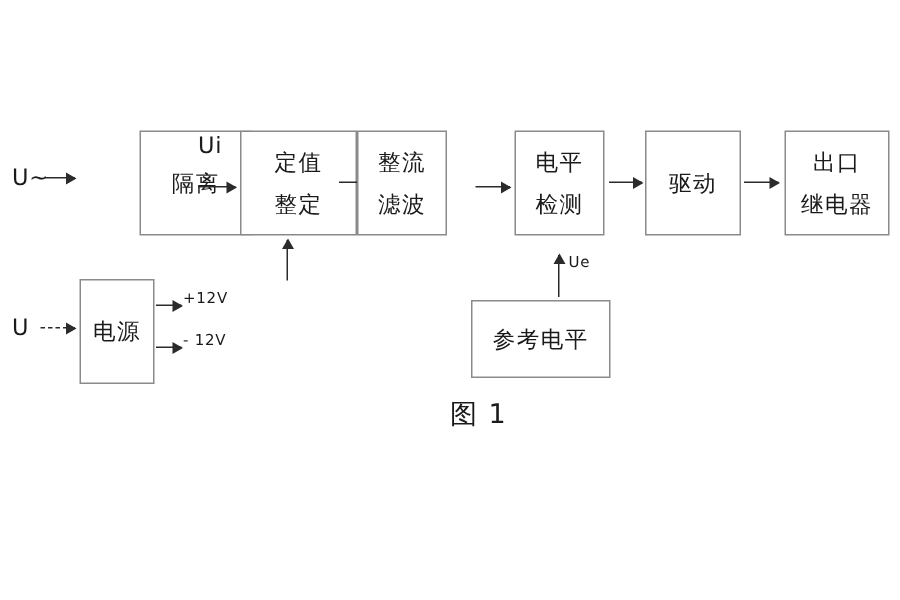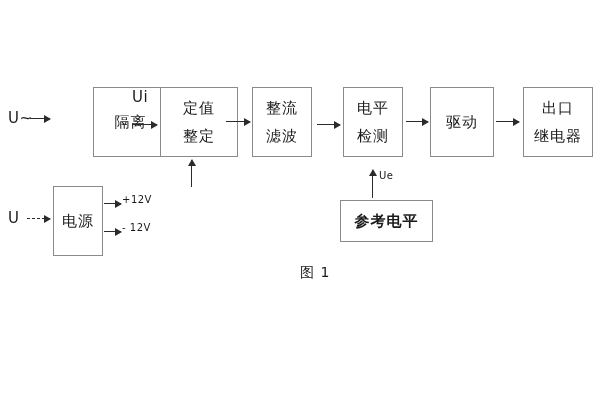--- a/index.html
+++ b/index.html
@@ -35,21 +35,21 @@
     position: absolute;
     color: #1a1a1a;
     font-size: 15px;
     white-space: nowrap;
     letter-spacing: 0.5px;
   }
   .label.small { font-size: 10px; }
   .caption {
     position: absolute;
     color: #1a1a1a;
-    font-size: 14px;
+    font-size: 18px;
     letter-spacing: 1px;
     white-space: nowrap;
   }
   
   .arrow-h {
     position: absolute;
     height: 0;
     border-top: 1.4px solid #2b2b2b;
   }
   .arrow-h::after {
@@ -99,21 +99,21 @@
   <div class="label" style="left:132px; top:88px;">Ui</div>
   <div class="arrow-h" style="left:132px; top:124px; width:25px;"></div>
 
   <div class="box" style="left:160px; top:87px; width:78px; height:70px;">
     <span class="ln">定值</span>
     <span class="ln">整定</span>
   </div>
 
   <div class="arrow-h" style="left:226px; top:121px; width:24px;"></div>
 
-  <div class="box" style="left:252px; top:87px; width:60px; height:70px;">
+  <div class="box" style="left:238px; top:87px; width:60px; height:70px;">
     <span class="ln">整流</span>
     <span class="ln">滤波</span>
   </div>
 
   <div class="label" style="left:316px; top:100px;margin-left:41px;">Uo</div>
   <div class="arrow-h" style="left:317px; top:124px; width:23px;"></div>
 
   <div class="box" style="left:343px; top:87px; width:60px; height:70px;">
     <span class="ln">电平</span>
     <span class="ln">检测</span>
@@ -142,21 +142,21 @@
 
   <div class="arrow-h" style="left:104px; top:203px; width:17px;"></div>
   <div class="label small" style="left:122px; top:194px;">+12V</div>
 
   <div class="arrow-h" style="left:104px; top:231px; width:17px;"></div>
   <div class="label small" style="left:122px; top:222px;">- 12V</div>
 
 
   <div class="arrow-v" style="left:191px; top:160px; height:27px;"></div>
 
-  <div class="box" style="left:340px; top:200px; width:93px; height:42px;font-weight:bold;">
+  <div class="box" style="left:314px; top:200px; width:93px; height:52px;">
     <span class="ln">参考电平</span>
   </div>
 
   <div class="arrow-v" style="left:372px; top:170px; height:28px;"></div>
   <div class="label small" style="left:379px; top:170px;">Ue</div>
 
   <div class="caption" style="left:300px; top:264px;">图 1</div>
 
 </div>
 

